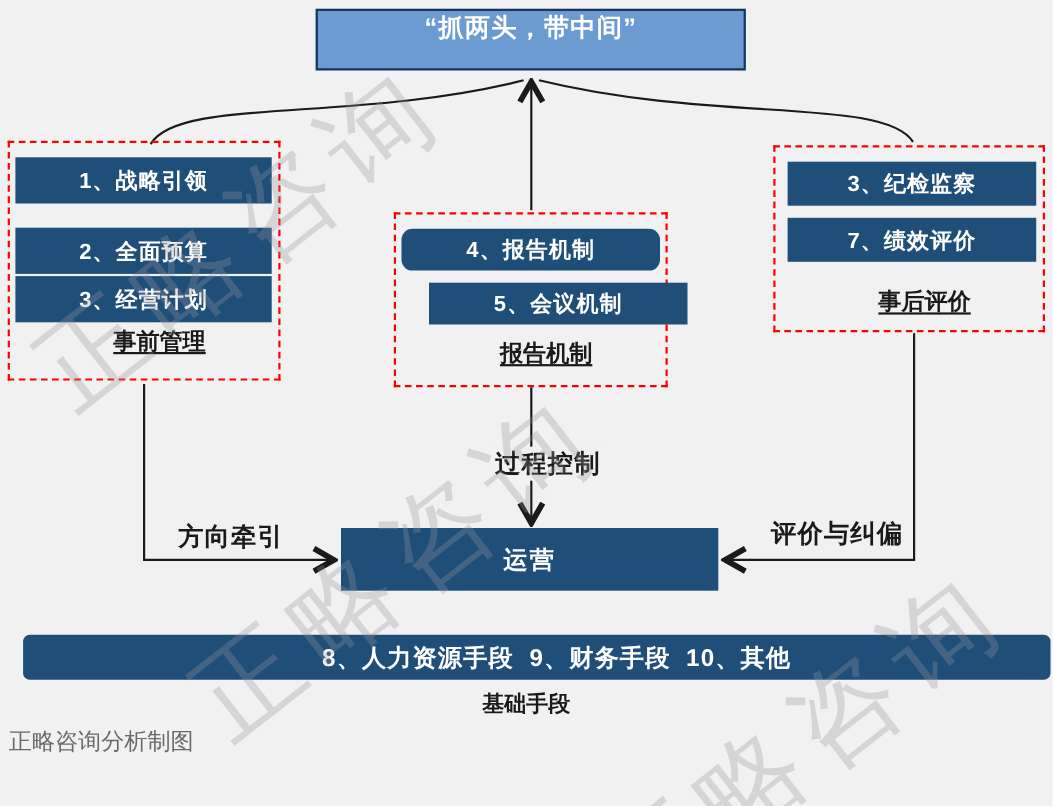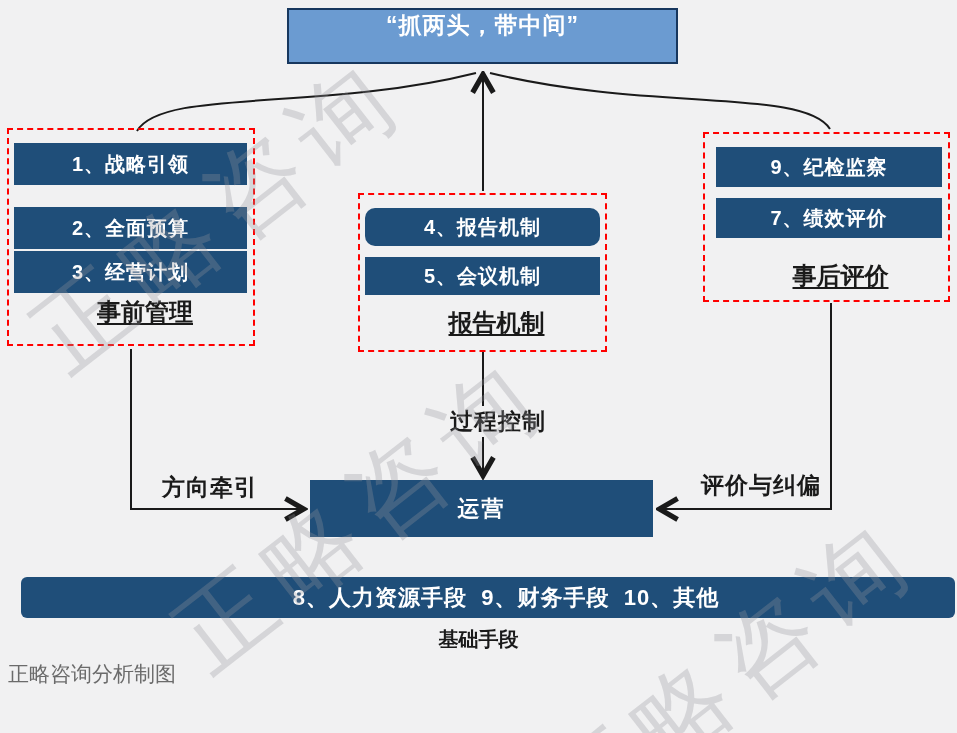--- a/index.html
+++ b/index.html
@@ -20,21 +20,21 @@
   .group{position:absolute;border:2px dashed var(--c-dashed_red);z-index:2;background:transparent;}
   .group-pre{left:7px;top:128px;width:248px;height:218px;}
   .group-mid{left:358px;top:193px;width:249px;height:159px;}
   .group-post{left:703px;top:132px;width:247px;height:170px;}
   .bar{position:absolute;background:var(--c-dark_blue);color:#fff;font-weight:bold;
     font-size:20px;display:flex;align-items:center;justify-content:center;letter-spacing:1px;}
   .group-pre .bar{left:5px;width:233px;height:42px;}
   .group-mid .bar{left:5px;width:235px;height:38px;}
   .group-post .bar{left:11px;width:226px;height:40px;}
   .caption{position:absolute;left:0;width:100%;text-align:center;color:var(--c-line_black);
-    font-size:24px;font-weight:bold;text-decoration:underline;text-underline-offset:3px;padding-left:28px;}
+    font-size:21px;font-weight:bold;text-decoration:underline;text-underline-offset:3px;padding-left:28px;}
   .edge-label{position:absolute;z-index:3;color:var(--c-line_black);font-size:23px;font-weight:bold;letter-spacing:1px;}
   .edge-label.center{background:var(--c-background);padding:0 4px;}
   .ops-box{position:absolute;left:310px;top:480px;width:343px;height:57px;z-index:2;
     background:var(--c-dark_blue);display:flex;align-items:center;justify-content:center;
     color:#fff;font-size:22px;font-weight:bold;letter-spacing:2px;}
   .foundation-bar{position:absolute;left:21px;top:577px;width:934px;height:41px;z-index:2;
     background:var(--c-dark_blue);border-radius:6px;display:flex;align-items:center;justify-content:center;
     color:#fff;font-size:22px;font-weight:bold;white-space:pre;letter-spacing:1px;padding-left:36px;}
   .foundation-caption{position:absolute;left:0;top:626px;width:957px;text-align:center;z-index:2;
     color:var(--c-line_black);font-size:20px;font-weight:bold;text-underline-offset:3px;}
@@ -79,29 +79,29 @@
     <div class="bar" style="top:121px;">
       <span>3、经营计划</span>
     </div>
     <div class="caption" style="top:166px;">事前管理</div>
   </div>
 
   <div class="group group-mid">
     <div class="bar" style="top:13px;border-radius:10px;">
       <span>4、报告机制</span>
     </div>
-    <div class="bar" style="top:62px;">
+    <div class="bar" style="top:62px;margin-left:25px;">
       <span>5、会议机制</span>
     </div>
     <div class="caption" style="top:112px;">报告机制</div>
   </div>
 
   <div class="group group-post">
     <div class="bar" style="top:13px;">
-      <span>9、纪检监察</span>
+      <span>3、纪检监察</span>
     </div>
     <div class="bar" style="top:64px;">
       <span>7、绩效评价</span>
     </div>
     <div class="caption" style="top:126px;">事后评价</div>
   </div>
 
   <div class="edge-label" style="left:162px;top:472px;">方向牵引</div>
   <div class="edge-label center" style="left:446px;top:406px;">过程控制</div>
   <div class="edge-label" style="left:701px;top:470px;">评价与纠偏</div>

